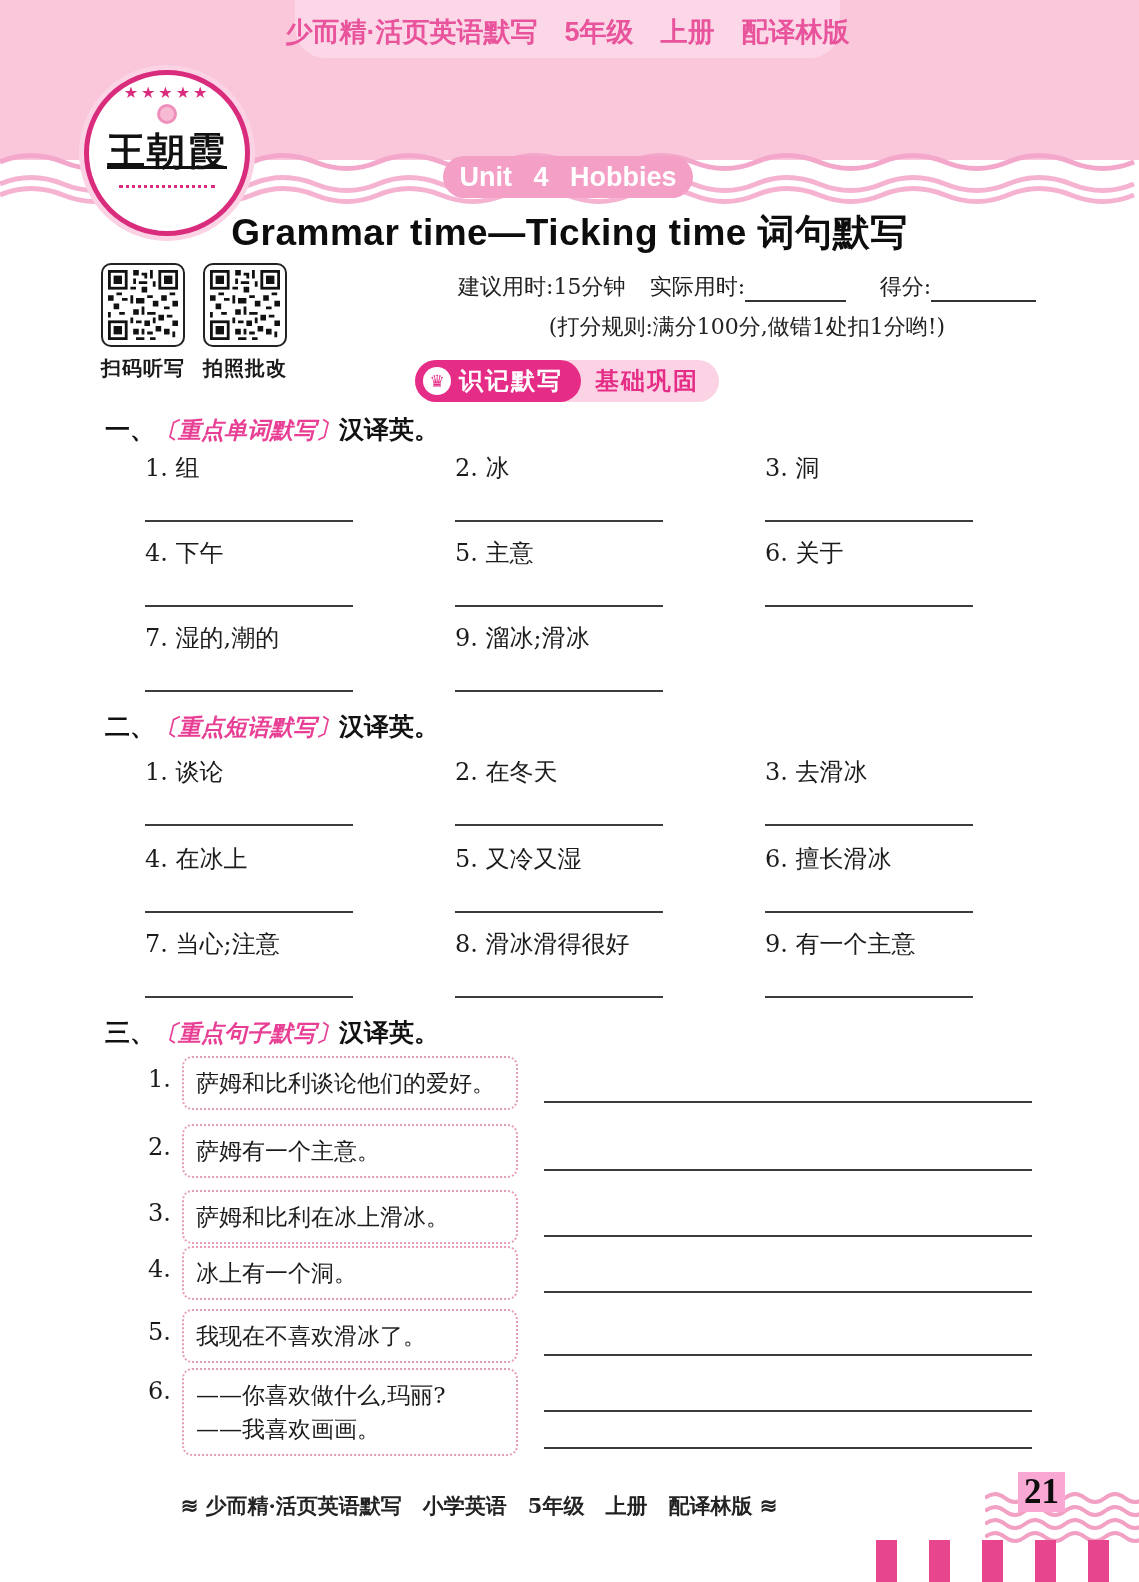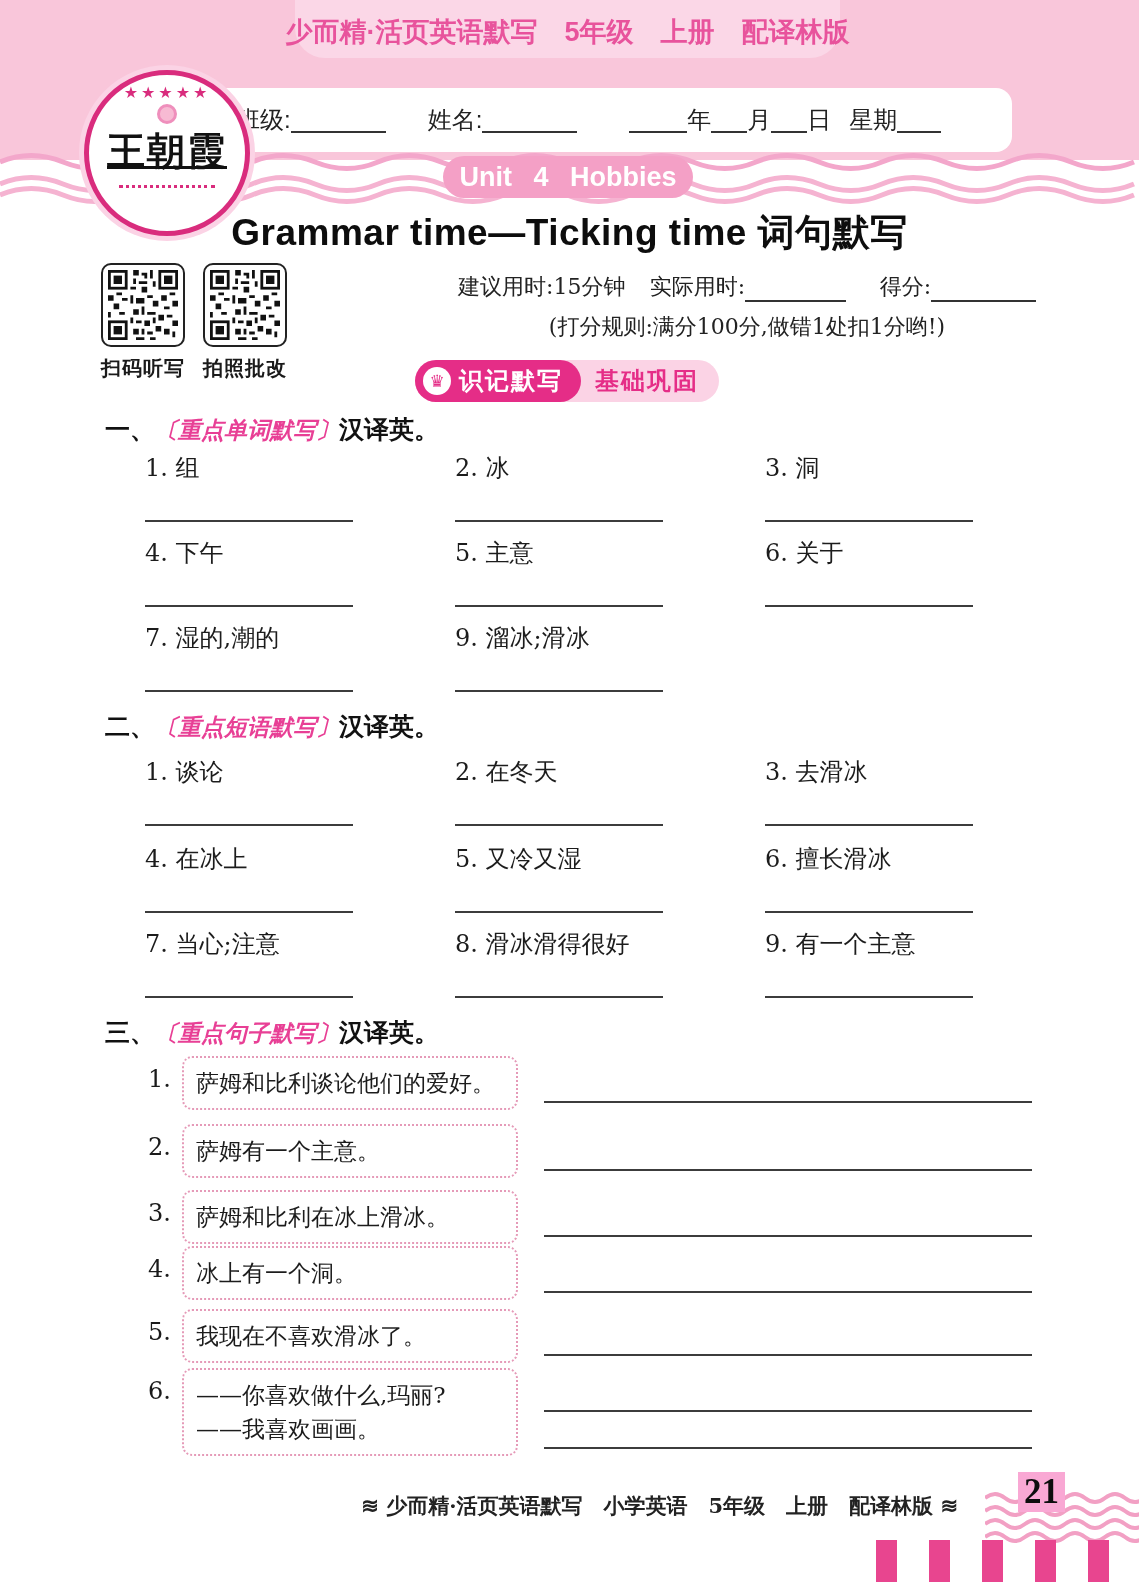--- a/index.html
+++ b/index.html
@@ -91,21 +91,21 @@
   .sent-num { width:34px; font-family:"DejaVu Serif", serif; font-size:24px; padding-top:9px; }
   .sent-box {
     width:336px; border:2px dotted #e59ab8; border-radius:10px; background:#fff;
     padding:8px 12px; font-family:"DejaVu Serif", serif; font-size:23px; line-height:34px; color:#1c1c1c;
   }
   .sent-line { flex:1; margin-left:26px; align-self:flex-end; margin-bottom:7px; border-bottom:2px solid #3c3c3c; height:0; }
   .sent-lines2 { flex:1; margin-left:26px; display:flex; flex-direction:column; justify-content:space-between; padding-top:42px; padding-bottom:7px; }
   .sent-lines2 .l { border-bottom:2px solid #3c3c3c; height:0; }
   
   .footer-text {
-    position:absolute; top:1492px; left:0; width:958px; text-align:right;
+    position:absolute; top:1492px; left:0; width:958px; text-align:center;
     font-family:"DejaVu Serif", serif; font-weight:bold; font-size:21px; color:#222; white-space:nowrap;
   }
   .page-waves { position:absolute; top:1490px; left:985px; width:154px; height:58px; }
   .page-num {
     position:absolute; top:1472px; left:1018px; z-index:3;
     font-family:Liberation Serif, serif; font-weight:bold; font-size:35px; color:#0d0d0d;
     background:#f9a8d4; padding:0 6px;
   }
   .bar { position:absolute; top:1540px; width:21px; height:42px; background:#e8458f; }
 </style>
@@ -124,37 +124,20 @@
     <path d="M0,16 q31,-13 63,0 t63,0 t63,0 t63,0 t63,0 t63,0 t63,0 t63,0 t63,0 t63,0 t63,0 t63,0 t63,0 t63,0 t63,0 t63,0 t63,0 t63,0" fill="none" stroke="#f3a7cb" stroke-width="5"></path>
     <path d="M0,26 q31,-13 63,0 t63,0 t63,0 t63,0 t63,0 t63,0 t63,0 t63,0 t63,0 t63,0 t63,0 t63,0 t63,0 t63,0 t63,0 t63,0 t63,0 t63,0 L1139,60 L0,60 Z" fill="#ffffff"></path>
     <path d="M0,38 q31,-13 63,0 t63,0 t63,0 t63,0 t63,0 t63,0 t63,0 t63,0 t63,0 t63,0 t63,0 t63,0 t63,0 t63,0 t63,0 t63,0 t63,0 t63,0" fill="none" stroke="#f5b3d1" stroke-width="5"></path>
     <path d="M0,49 q31,-13 63,0 t63,0 t63,0 t63,0 t63,0 t63,0 t63,0 t63,0 t63,0 t63,0 t63,0 t63,0 t63,0 t63,0 t63,0 t63,0 t63,0 t63,0" fill="none" stroke="#f5b3d1" stroke-width="5"></path>
   </svg>
 
   <div class="unit-pill">
     <span>Unit 4 Hobbies</span>
   </div>
 
-  <div class="info-box">
-    <span class="lbl">班级:</span>
-    <span class="uline" style="width:95px"></span>
-    <span style="width:42px"></span>
-    <span class="lbl">姓名:</span>
-    <span class="uline" style="width:95px"></span>
-    <span style="width:52px"></span>
-    <span class="uline" style="width:58px"></span>
-    <span class="lbl">年</span>
-    <span class="uline" style="width:36px"></span>
-    <span class="lbl">月</span>
-    <span class="uline" style="width:36px"></span>
-    <span class="lbl">日</span>
-    <span style="width:18px"></span>
-    <span class="lbl">星期</span>
-    <span class="uline" style="width:44px"></span>
-  </div>
 
   <div class="logo">
     <div class="logo-stars">★★★★★</div>
     <div class="logo-flower"></div>
     <div class="logo-name">王朝霞</div>
     <div class="logo-sub"></div>
   </div>
 
   <div class="doc-title">Grammar time—Ticking time 词句默写</div>
 

